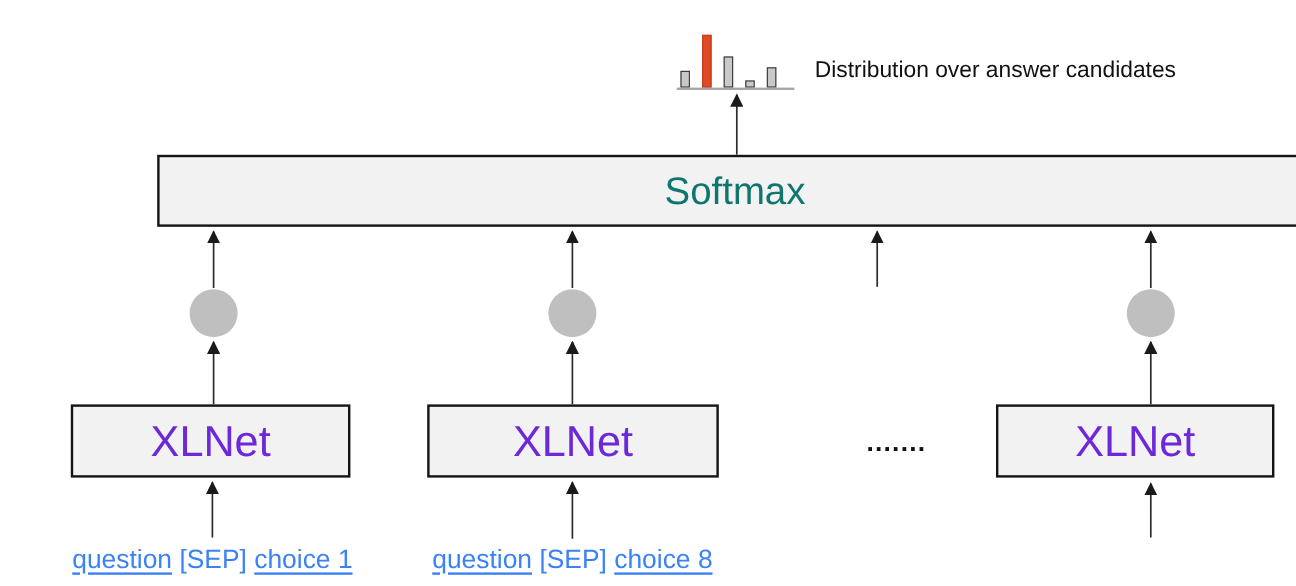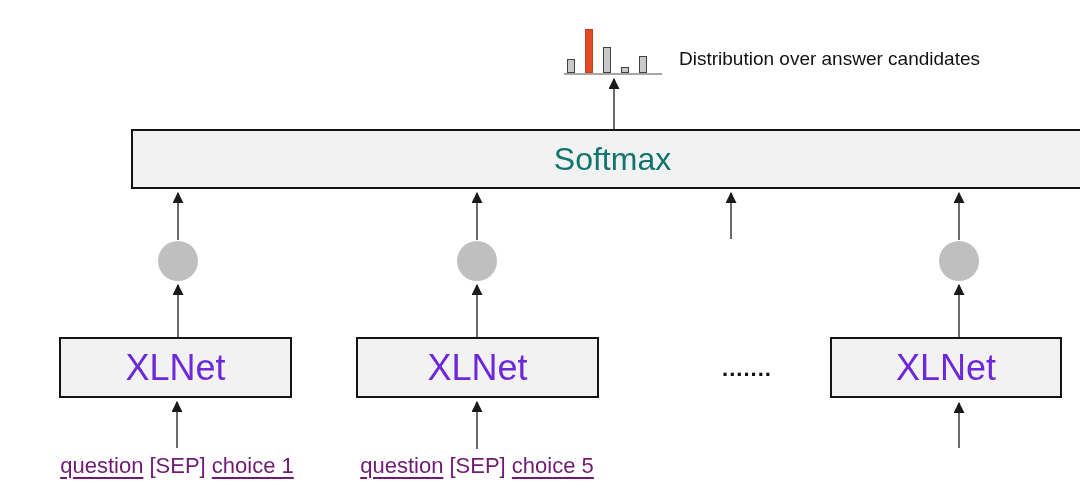--- a/index.html
+++ b/index.html
@@ -38,21 +38,21 @@
     display:flex;align-items:center;justify-content:center;
     font-size:36px;color:#6d28d9;
   }
   .xlnet-1{left:30px;width:233px;}
   .xlnet-2{left:327px;width:243px;}
   .xlnet-3{left:801px;width:232px;}
 
   .ellipsis{position:absolute;left:676px;top:356px;width:84px;text-align:center;font-size:22px;font-weight:600;letter-spacing:1px;color:#111;}
 
   
-  .input-label{position:absolute;top:453px;width:234px;text-align:center;font-size:22px;white-space:nowrap;color:#701a75;}
+  .input-label{position:absolute;top:453px;width:234px;text-align:center;font-size:22px;white-space:nowrap;color:#3b82f6;}
   .input-1{left:31px;}
   .input-2{left:331px;}
   .input-3{left:813px;}
   .underlined{text-decoration:underline;text-decoration-thickness:1.5px;text-underline-offset:4px;}
 </style>
 </head>
 <body>
 
 <div class="canvas">
 
@@ -102,15 +102,15 @@
   </div>
   <div class="xlnet-box xlnet-2">
     <span>XLNet</span>
   </div>
   <div class="ellipsis">.......</div>
   <div class="xlnet-box xlnet-3">
     <span>XLNet</span>
   </div>
 
   <div class="input-label input-1"><span class="underlined">question</span><span> [SEP] </span><span class="underlined">choice 1</span></div>
-  <div class="input-label input-2"><span class="underlined">question</span><span> [SEP] </span><span class="underlined">choice 5</span></div>
+  <div class="input-label input-2"><span class="underlined">question</span><span> [SEP] </span><span class="underlined">choice 8</span></div>
 
 </div>
 
 </body></html>

